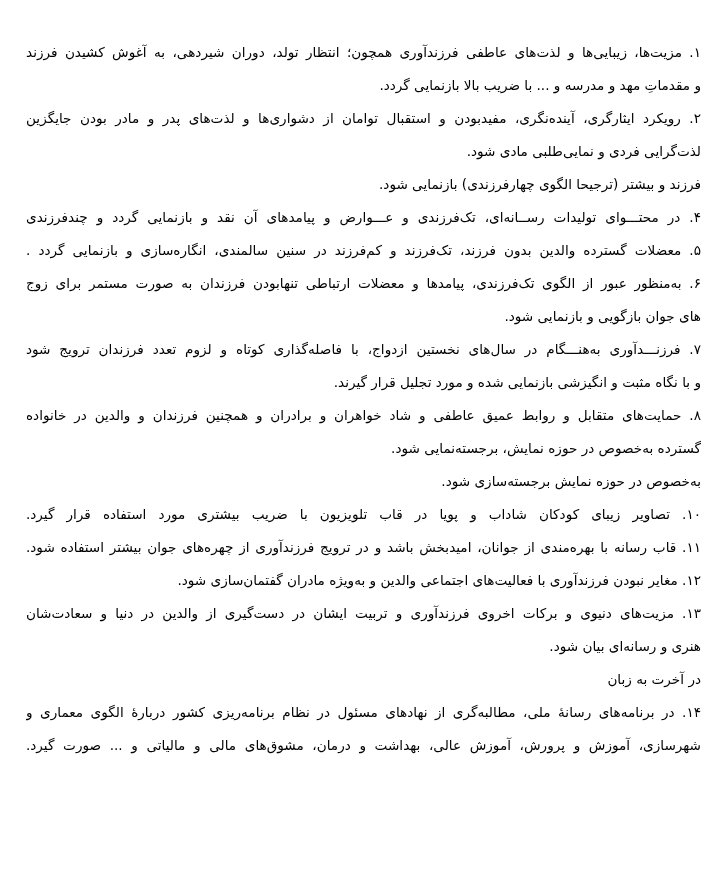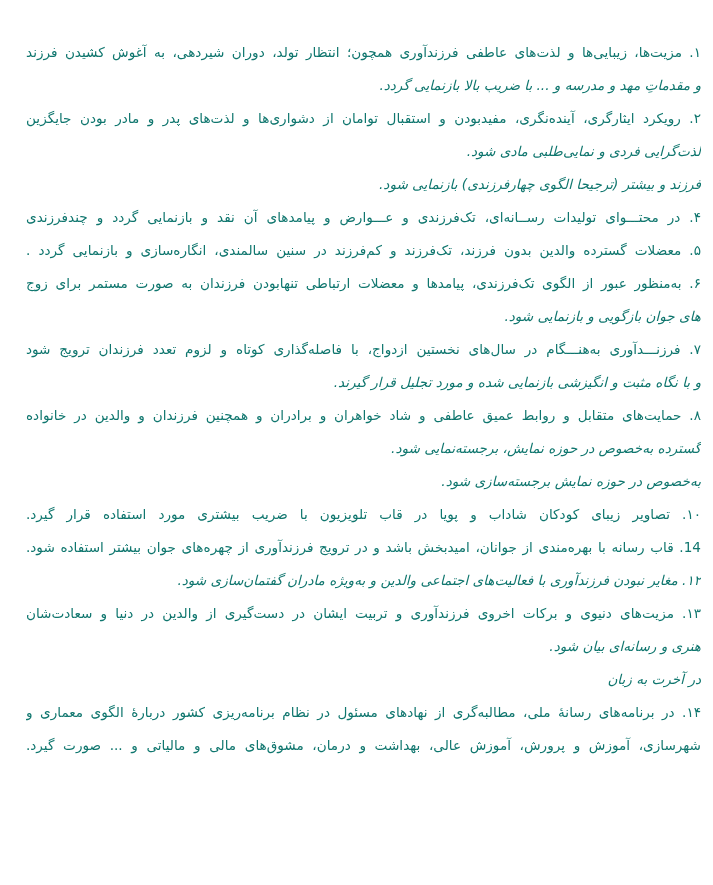--- a/index.html
+++ b/index.html
@@ -12,21 +12,21 @@
     height: 885px;
     overflow: hidden;
     font-family: "DejaVu Sans", sans-serif;
   }
   .page {
     direction: rtl;
     box-sizing: border-box;
     width: 713px;
     height: 885px;
     padding: 36px 12px 10px 26px;
-    color: #0f766e;
+    color: #000000;
     font-size: 13.6px;
   }
   .item {
     margin: 0;
     padding: 0;
   }
   .line {
     display: block;
     height: 33px;
     line-height: 33px;
@@ -35,21 +35,20 @@
   }
   
   .line.j {
     text-align: justify;
     text-align-last: justify;
   }
   
   .line.r {
     text-align: right;
     text-align-last: right;
-    font-style: italic;
   }
 </style>
 </head>
 <body>
 
 <div class="page">
 
   <p class="item">
     <span class="line j">۱. مزیت‌ها، زیبایی‌ها و لذت‌های عاطفی فرزندآوری همچون؛ انتظار تولد، دوران شیردهی، به آغوش کشیدن فرزند</span>
     <span class="line r">و مقدماتِ مهد و مدرسه و ... با ضریب بالا بازنمایی گردد.</span>
@@ -89,21 +88,21 @@
 
   <p class="item">
     <span class="line r">به‌خصوص در حوزه نمایش برجسته‌سازی شود.</span>
   </p>
 
   <p class="item">
     <span class="line j">۱۰. تصاویر زیبای کودکان شاداب و پویا در قاب تلویزیون با ضریب بیشتری مورد استفاده قرار گیرد.</span>
   </p>
 
   <p class="item">
-    <span class="line j">14. قاب رسانه با بهره‌مندی از جوانان، امیدبخش باشد و در ترویج فرزندآوری از چهره‌های جوان بیشتر استفاده شود.</span>
+    <span class="line j">۱۱. قاب رسانه با بهره‌مندی از جوانان، امیدبخش باشد و در ترویج فرزندآوری از چهره‌های جوان بیشتر استفاده شود.</span>
   </p>
 
   <p class="item">
     <span class="line r">۱۲. مغایر نبودن فرزندآوری با فعالیت‌های اجتماعی والدین و به‌ویژه مادران گفتمان‌سازی شود.</span>
   </p>
 
   <p class="item">
     <span class="line j">۱۳. مزیت‌های دنیوی و برکات اخروی فرزندآوری و تربیت ایشان در دست‌گیری از والدین در دنیا و سعادت‌شان</span>
     <span class="line r">هنری و رسانه‌ای بیان شود.</span>
     <span class="line r">در آخرت به زبان</span>

